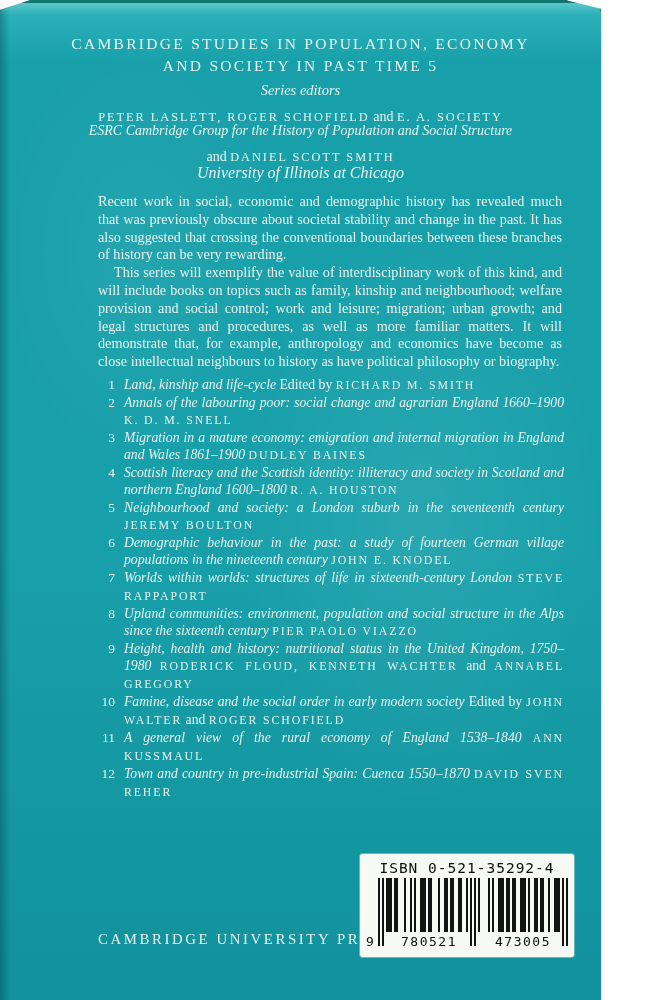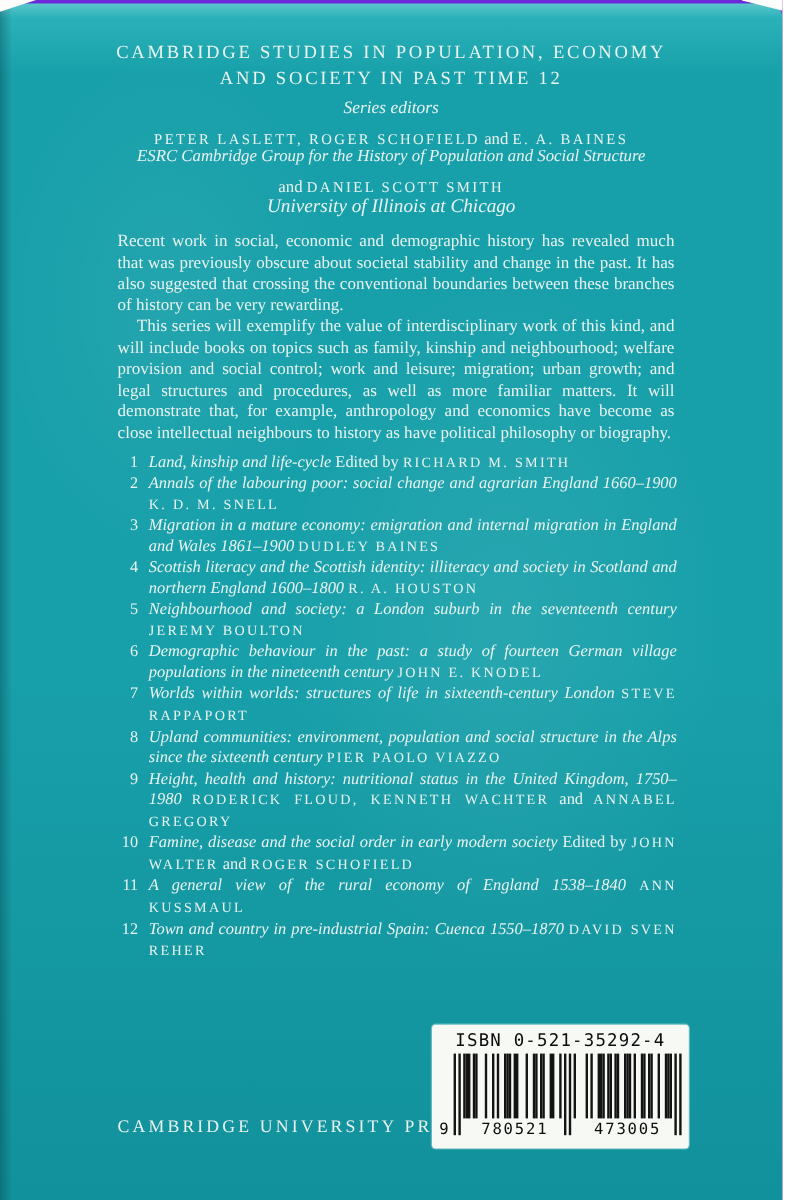--- a/index.html
+++ b/index.html
@@ -1,16 +1,16 @@
 <!DOCTYPE html>
 <html style="--teal: #18a0aa; --teal-top: #2eb5bc; --teal-deep: #11919b; --ink: #e9f3f0; --bar: #141414; --box-bg: #f6f9f4;"><head>
 <meta charset="utf-8">
 <style>
   html,body{margin:0;padding:0;background:#ffffff;}
-  .page{position:relative;width:652px;height:1000px;background:#6d28d9;overflow:hidden;
+  .page{position:relative;width:601px;height:1000px;background:#0f766e;overflow:hidden;
         font-family:"Liberation Serif", serif;}
   .cover{position:absolute;left:0;top:3px;right:0;bottom:0;
          background:linear-gradient(180deg,var(--teal-top) 0%,var(--teal) 6%,var(--teal) 55%,var(--teal-deep) 100%);
          border-radius:10px 12px 0 0;color:var(--ink);}
   .cover::before{content:"";position:absolute;left:0;top:0;bottom:0;width:10px;
          background:linear-gradient(90deg,rgba(0,40,50,.30),rgba(0,40,50,0));}
   .cover::after{content:"";position:absolute;left:0;top:0;right:0;height:12px;
          background:linear-gradient(180deg,rgba(255,255,255,.22),rgba(255,255,255,0));}
   .sheen{position:absolute;inset:0;pointer-events:none;
          background:radial-gradient(260px 420px at 420px 520px,rgba(255,255,255,.07),rgba(255,255,255,0) 70%),
@@ -55,26 +55,26 @@
 </style>
 </head>
 <body>
 
 <div class="page">
   <div class="cover">
     <div class="sheen"></div>
 
     <div class="abs title">
       <div>CAMBRIDGE STUDIES IN POPULATION, ECONOMY</div>
-      <div>AND SOCIETY IN PAST TIME 12</div>
+      <div>AND SOCIETY IN PAST TIME 5</div>
     </div>
 
     <div class="abs series-editors">Series editors</div>
 
-    <div class="abs names1" id="names1"><span class="seg-caps">PETER LASLETT, ROGER SCHOFIELD</span><span class="seg-roman"> and </span><span class="seg-caps">E. A. BAINES</span></div>
+    <div class="abs names1" id="names1"><span class="seg-caps">PETER LASLETT, ROGER SCHOFIELD</span><span class="seg-roman"> and </span><span class="seg-caps">E. A. SOCIETY</span></div>
     <div class="abs affil1">ESRC Cambridge Group for the History of Population and Social Structure</div>
     <div class="abs names2" id="names2"><span class="seg-roman">and </span><span class="seg-caps">DANIEL SCOTT SMITH</span></div>
     <div class="abs affil2">University of Illinois at Chicago</div>
 
     <div class="abs blurb" id="blurb">
         <p>Recent work in social, economic and demographic history has revealed much that was previously obscure about societal stability and change in the past. It has also suggested that crossing the conventional boundaries between these branches of history can be very rewarding.</p>
         <p>This series will exemplify the value of interdisciplinary work of this kind, and will include books on topics such as family, kinship and neighbourhood; welfare provision and social control; work and leisure; migration; urban growth; and legal structures and procedures, as well as more familiar matters. It will demonstrate that, for example, anthropology and economics have become as close intellectual neighbours to history as have political philosophy or biography.</p>
       </div>
 
     <div class="abs books" id="books">

